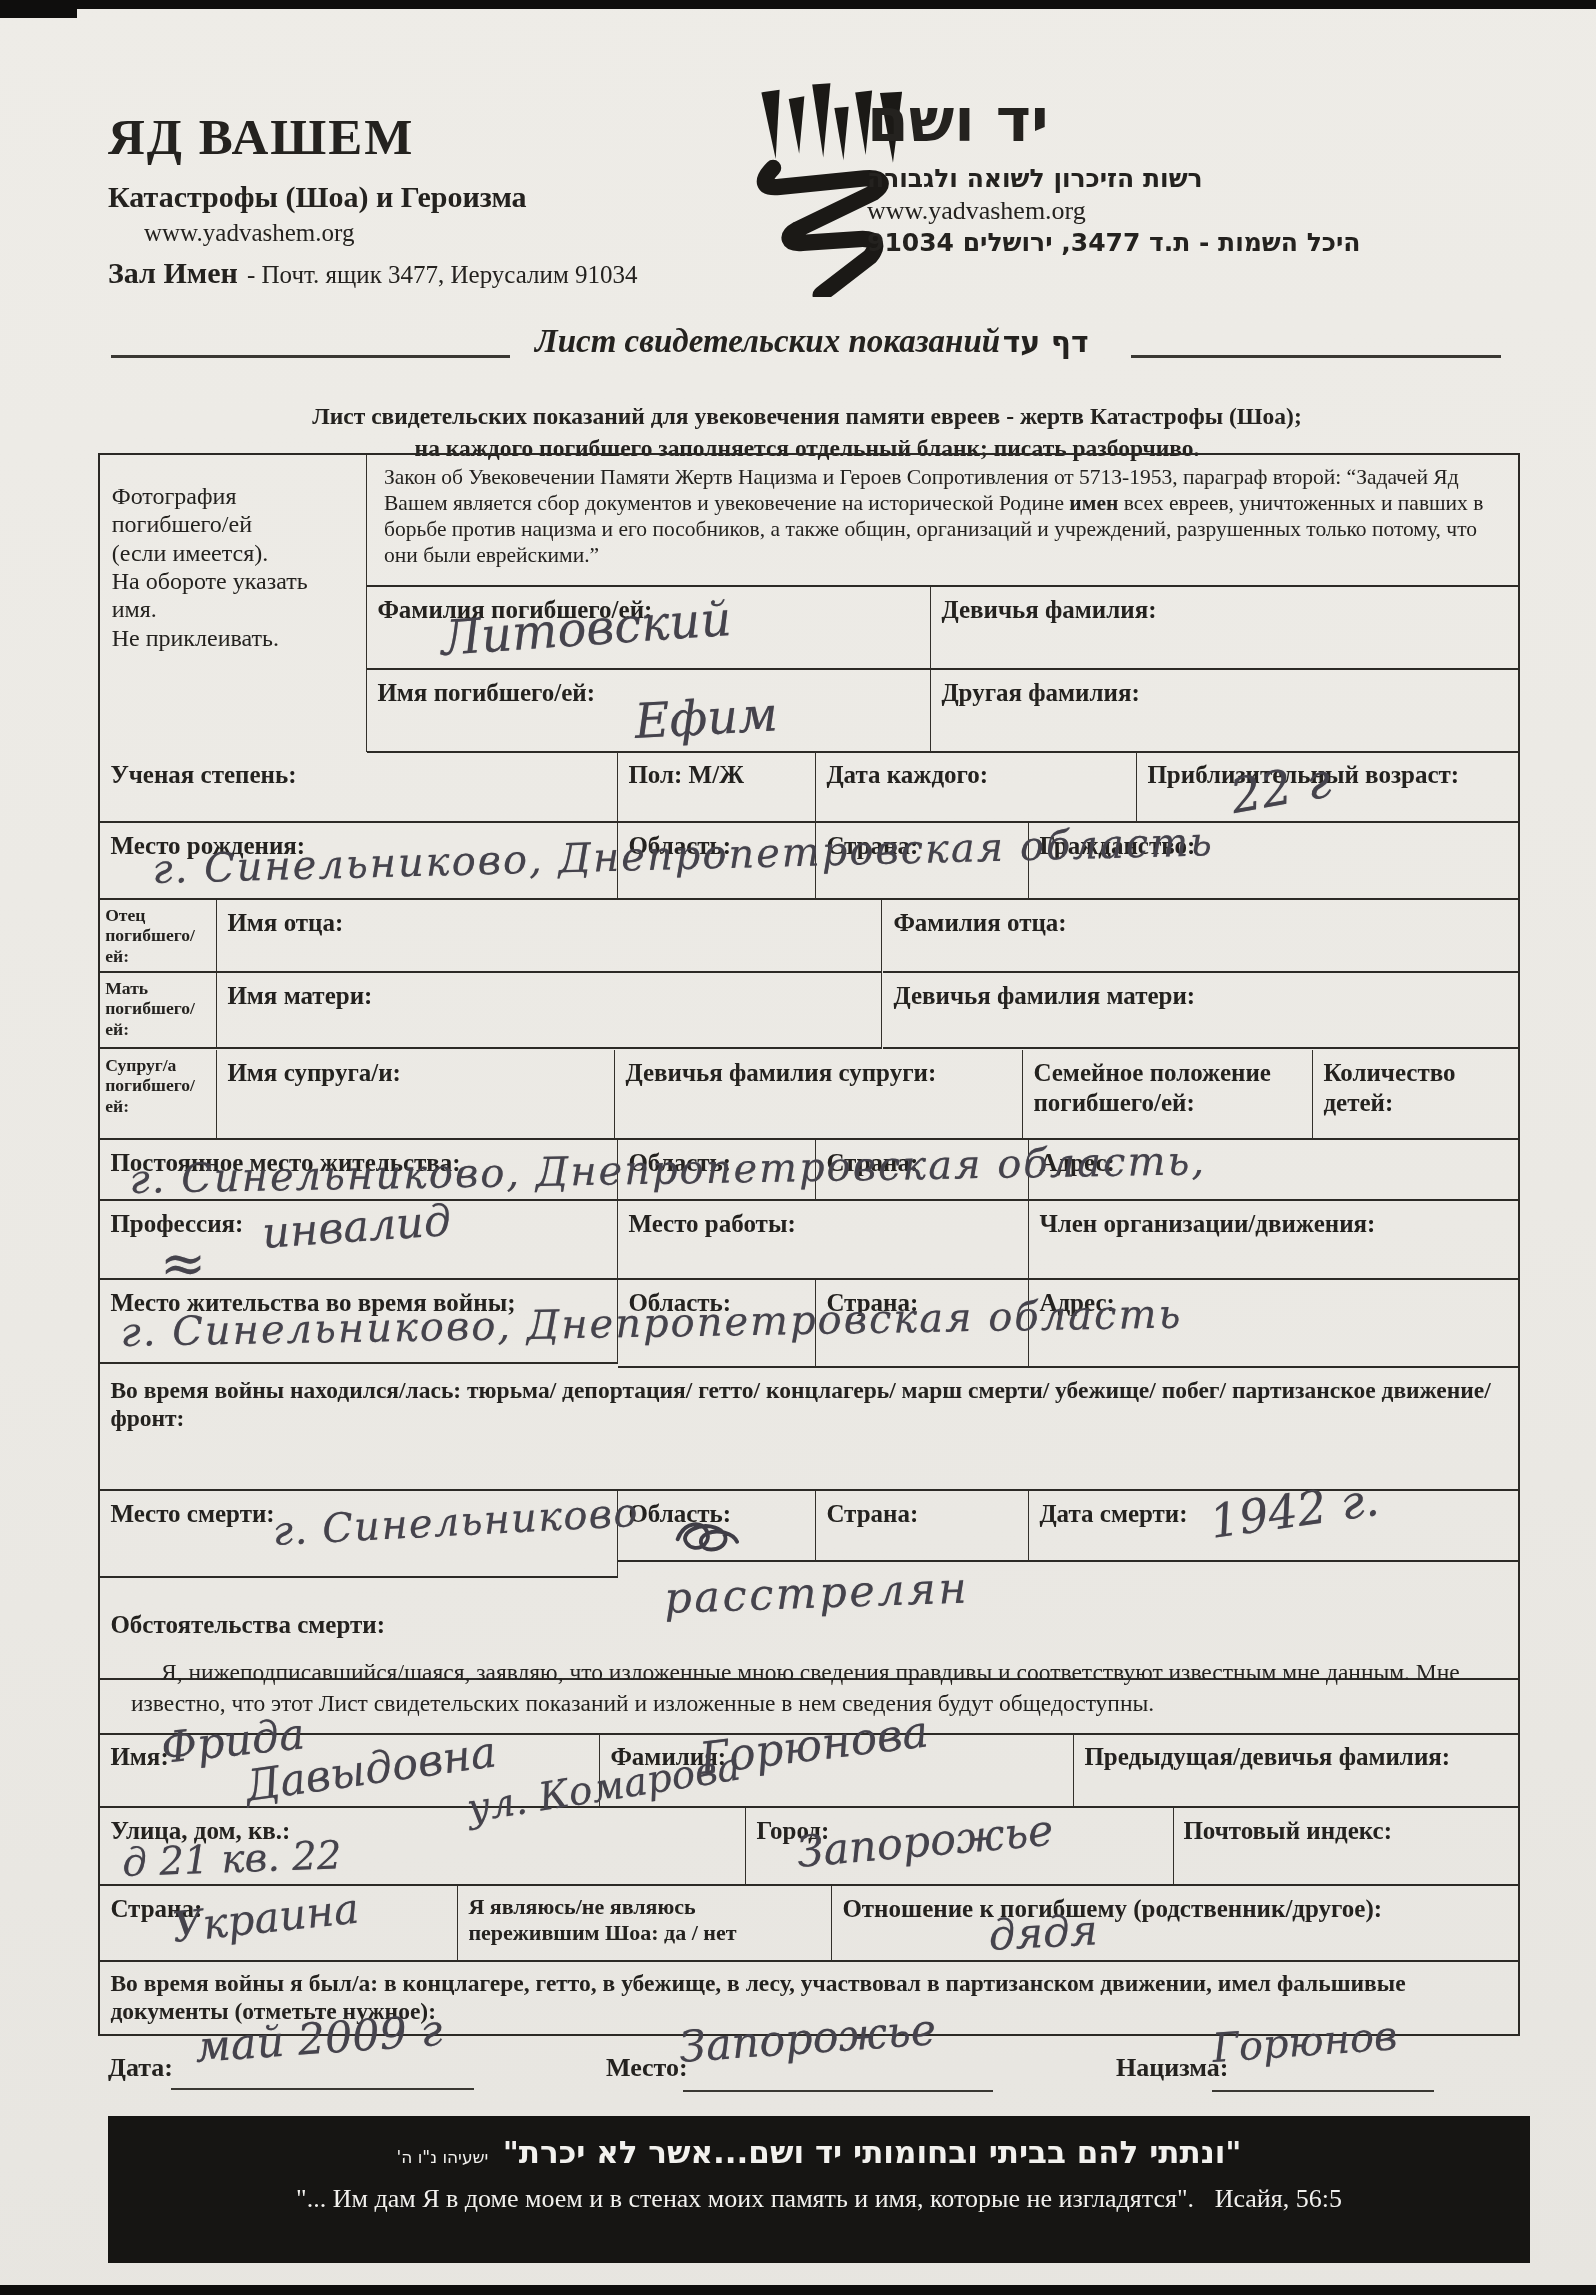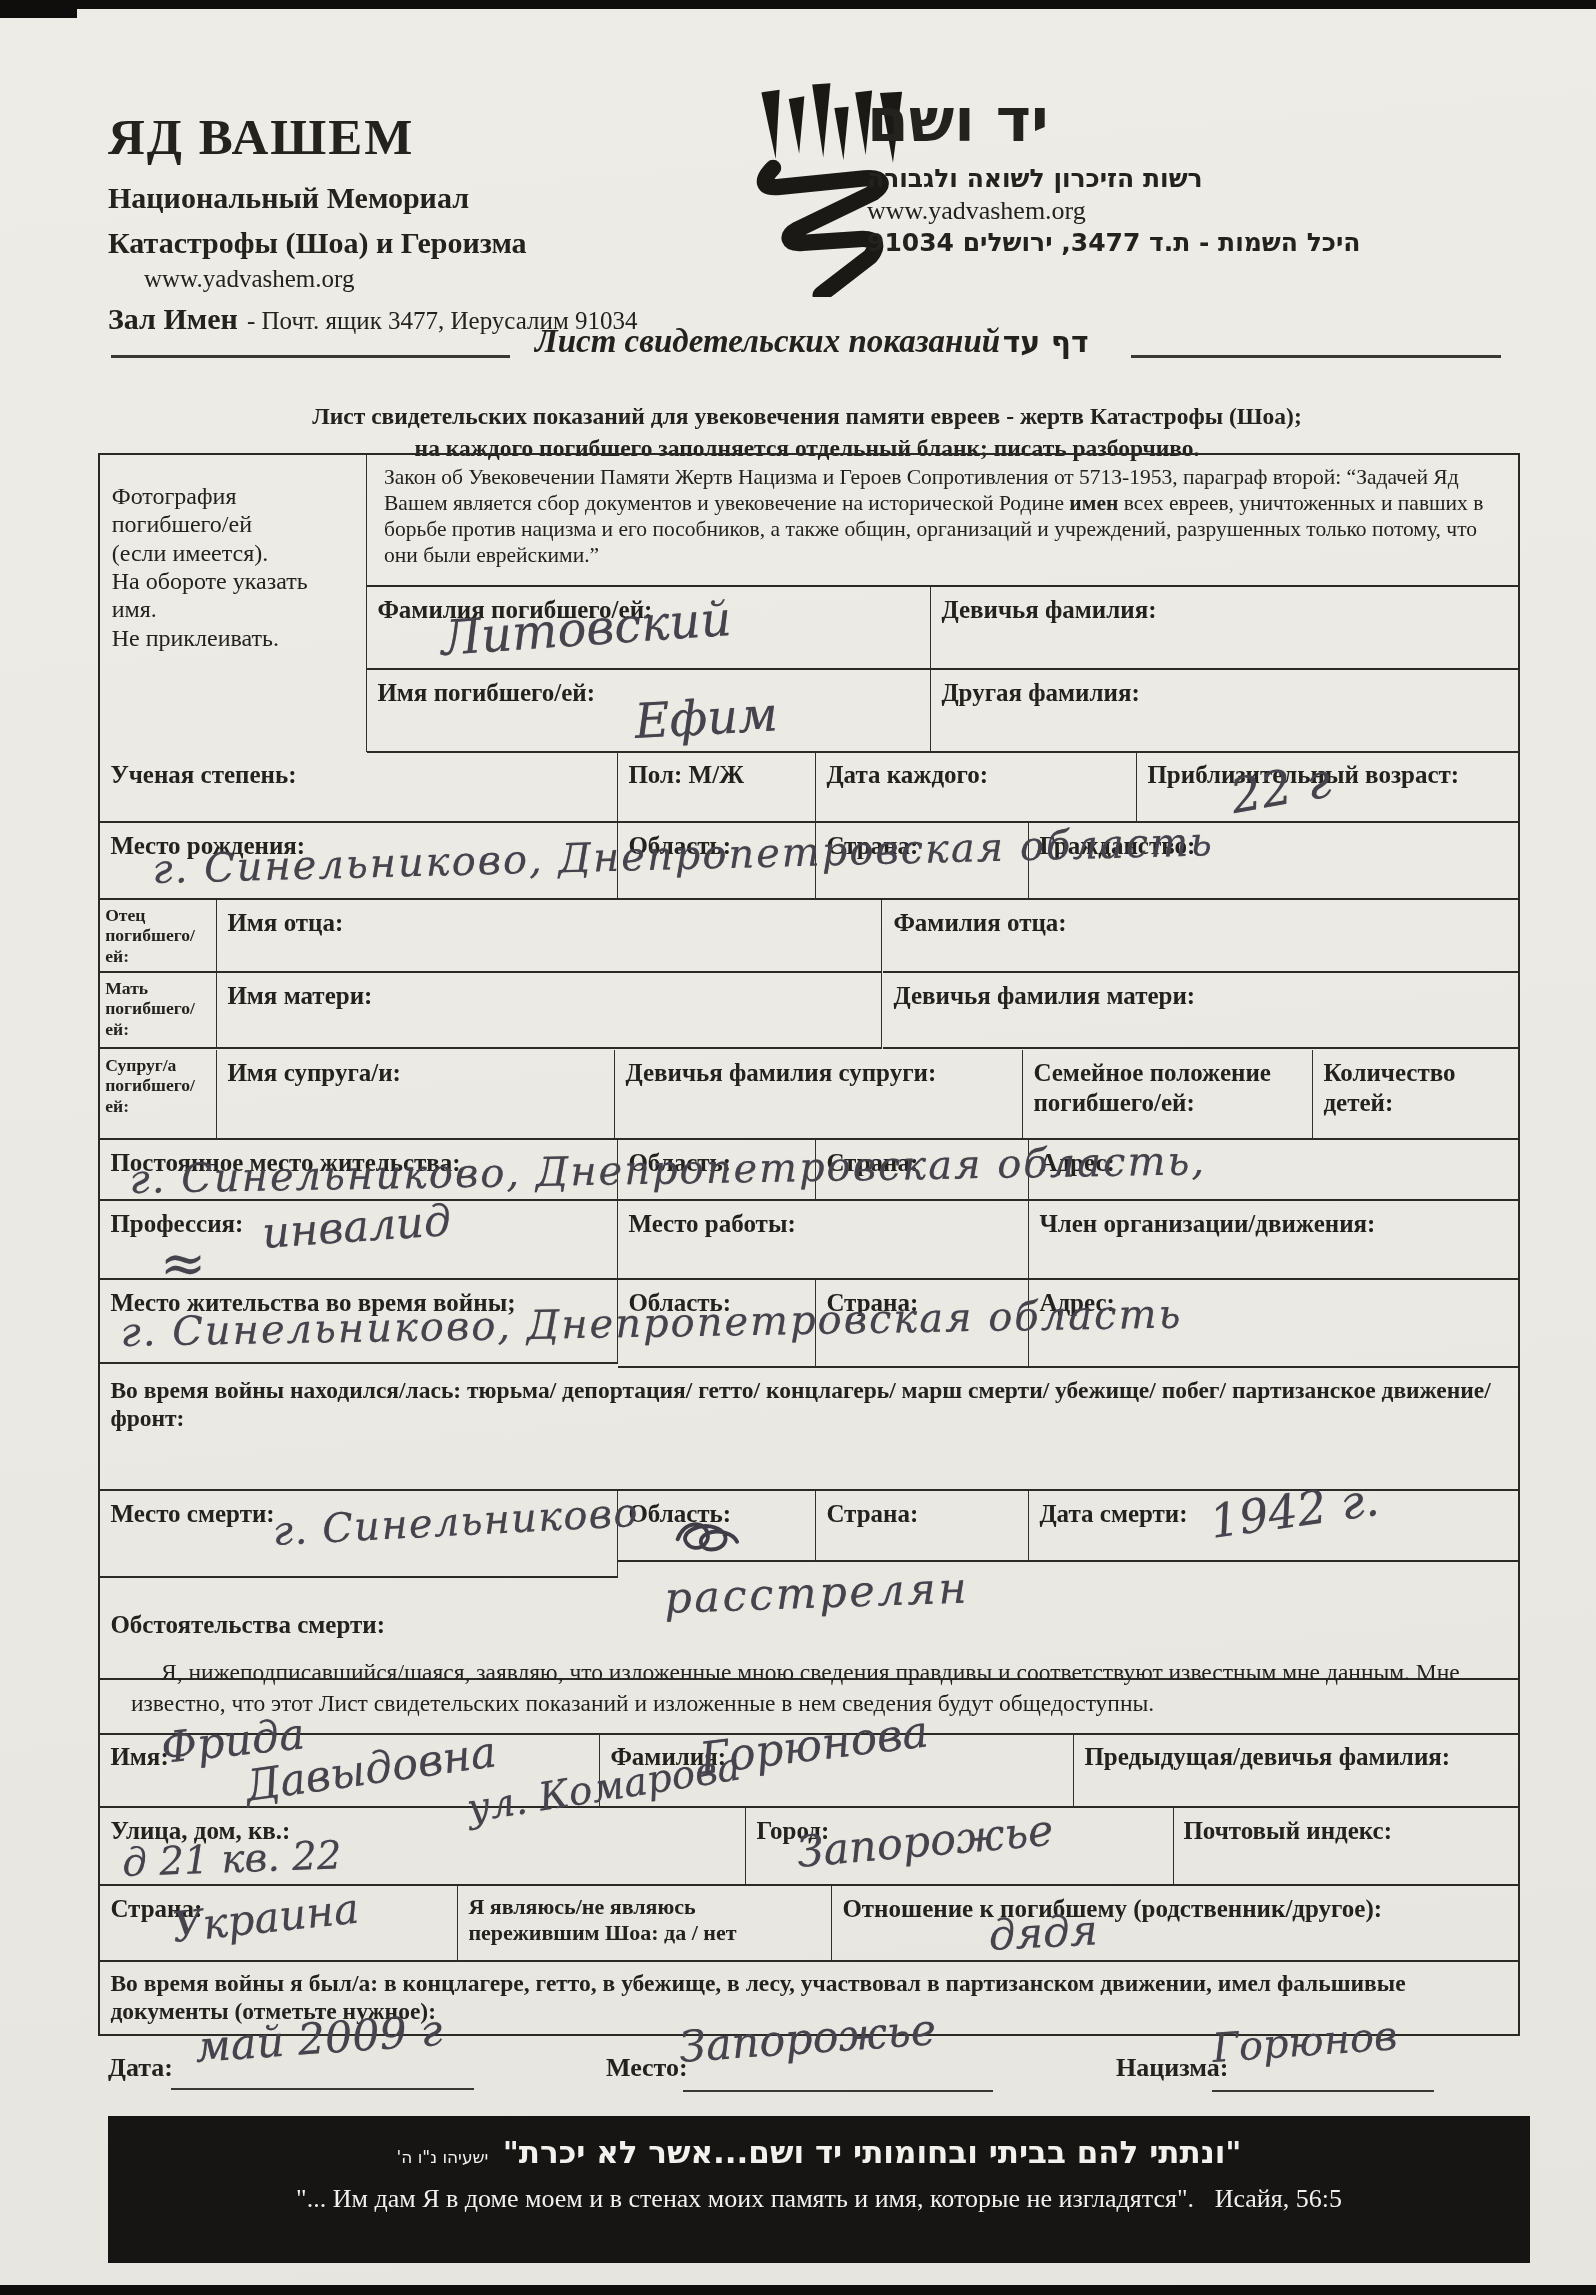--- a/index.html
+++ b/index.html
@@ -43,21 +43,20 @@
 <body>
 
 <div id="page">
 
   <div class="abs" style="left:0;top:0;width:1596px;height:9px;background:#0f0e0d;"></div>
   <div class="abs" style="left:0;top:0;width:77px;height:18px;background:#0f0e0d;"></div>
   <div class="abs" style="left:0;top:2285px;width:1596px;height:10.4px;background:#0f0e0d;"></div>
 
   <div class="abs hdr-ru" style="left:108px;top:104px;width:652px;">
     <div style="font-size:51px;font-weight:bold;letter-spacing:2px;">ЯД ВАШЕМ</div>
-    <div style="font-size:30px;font-weight:bold;margin-top:6.5px;">Национальный Мемориал</div>
     <div style="margin-top:5.2px;">
       <span style="font-size:30px;font-weight:bold;">Катастрофы (Шоа) и Героизма</span>
       <span style="font-size:25px;font-weight:normal;margin-left:36px;">www.yadvashem.org</span>
     </div>
     <div style="margin-top:3.9px;">
       <span style="font-size:30px;font-weight:bold;">Зал Имен</span>
       <span style="font-size:25px;font-weight:normal;margin-left:6.5px;">- Почт. ящик 3477, Иерусалим 91034</span>
     </div>
   </div>
 

